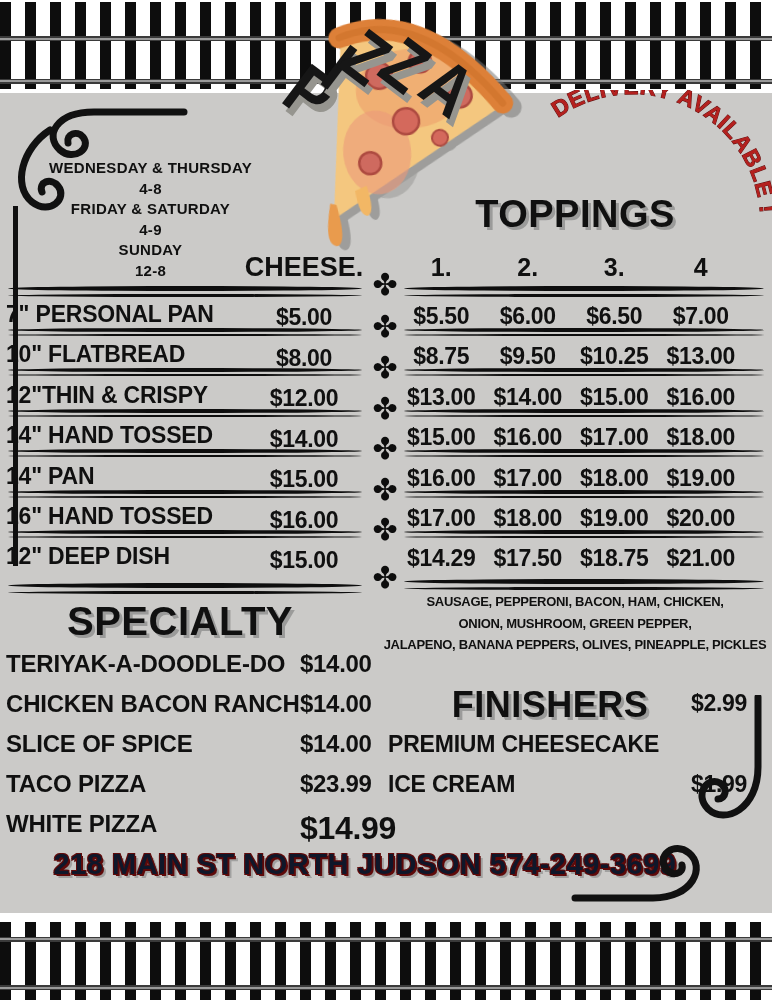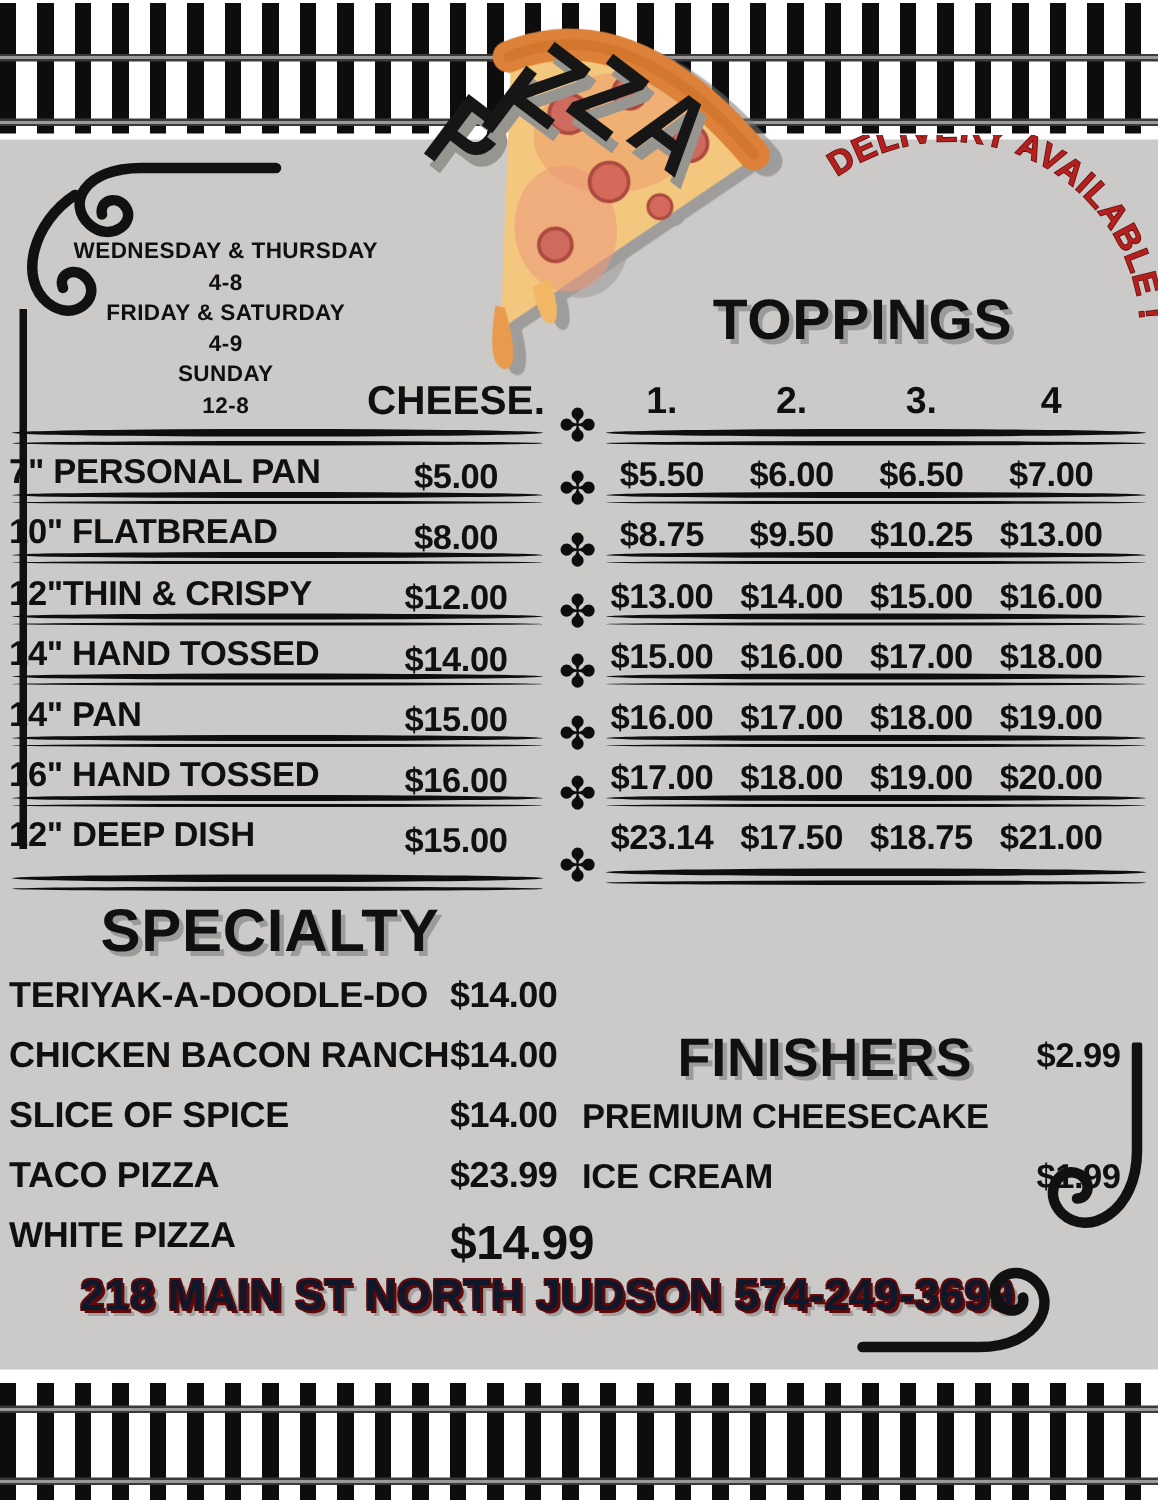--- a/index.html
+++ b/index.html
@@ -183,37 +183,42 @@
     <span class="price">$18.00</span>
     <span class="price">$19.00</span>
     <span class="price">$20.00</span>
   </div>
   <div class="divider" style="left:8px;top:530px;width:354px;"></div>
   <div class="divider" style="left:404px;top:530px;width:360px;"></div>
 
   <div class="abs row-name" style="left:6px;top:543px;">12" DEEP DISH</div>
   <div class="abs price cheese-col" style="top:547px;">$15.00</div>
   <div class="abs tgrid" style="top:545px;">
-    <span class="price">$23.14</span>
+    <span class="price">$14.29</span>
     <span class="price">$17.50</span>
     <span class="price">$18.75</span>
     <span class="price">$21.00</span>
   </div>
   <div class="divider heavy" style="left:8px;top:583px;width:354px;"></div>
   <div class="divider heavy" style="left:404px;top:579px;width:360px;"></div>
 
   <span class="orn" style="top:270px;">✤</span>
   <span class="orn" style="top:312px;">✤</span>
   <span class="orn" style="top:353px;">✤</span>
   <span class="orn" style="top:394px;">✤</span>
   <span class="orn" style="top:434px;">✤</span>
   <span class="orn" style="top:475px;">✤</span>
   <span class="orn" style="top:515px;">✤</span>
   <span class="orn" style="top:563px;">✤</span>
 
+  <div class="abs" style="left:380px;top:591px;width:390px;">
+    <div class="topping-list-line">SAUSAGE, PEPPERONI, BACON, HAM, CHICKEN,</div>
+    <div class="topping-list-line">ONION, MUSHROOM, GREEN PEPPER,</div>
+    <div class="topping-list-line">JALAPENO, BANANA PEPPERS, OLIVES, PINEAPPLE, PICKLES</div>
+  </div>
 
   <div class="abs shout" style="left:55px;top:599px;width:250px;text-align:center;font-size:40px;">SPECIALTY</div>
 
   <div class="abs row-name" style="left:6px;top:650px;font-size:24px;">TERIYAK-A-DOODLE-DO</div>
   <div class="abs price" style="left:300px;top:650px;font-size:24px;">$14.00</div>
   <div class="abs row-name" style="left:6px;top:690px;font-size:24px;">CHICKEN BACON RANCH</div>
   <div class="abs price" style="left:300px;top:690px;font-size:24px;">$14.00</div>
   <div class="abs row-name" style="left:6px;top:730px;font-size:24px;">SLICE OF SPICE</div>
   <div class="abs price" style="left:300px;top:730px;font-size:24px;">$14.00</div>
   <div class="abs row-name" style="left:6px;top:770px;font-size:24px;">TACO PIZZA</div>

